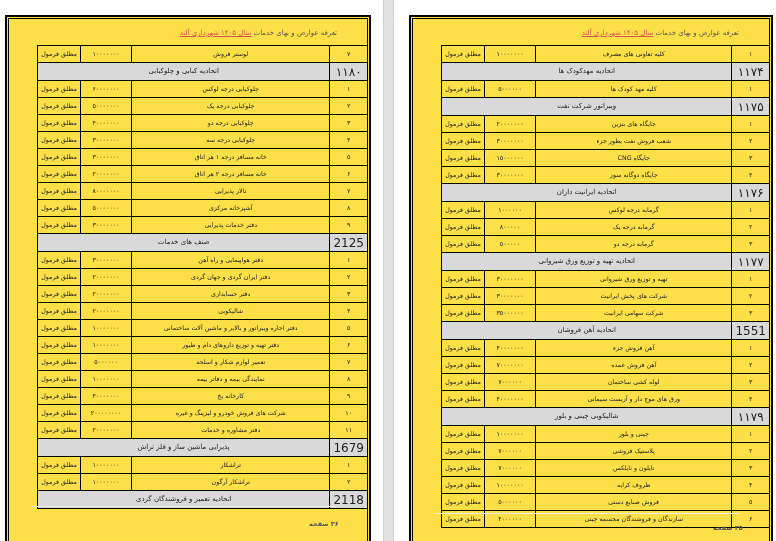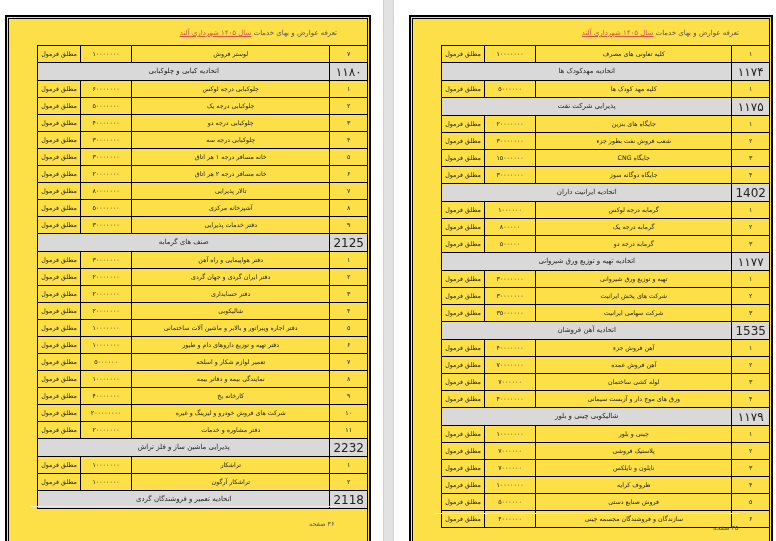--- a/index.html
+++ b/index.html
@@ -44,21 +44,21 @@
   table.fees td.formula { width:36px; }
   table.fees tr.row td { height:16px; }
   table.fees tr.section td {
     background:#d9d9d9; font-weight:normal; font-size:7px; height:17px;
   }
   table.fees tr.section td.code { font-size:12px; }
   .footer-line {
     position:absolute; left:22px; right:30px; height:1px; background:#ebebeb;
   }
   .page-num {
-    position:absolute; font-size:6.5px; color:#555; direction:rtl;
+    position:absolute; font-size:6.5px; color:#555; direction:rtl;font-weight:bold;
   }
   #page-left .footer-line { top:487px; }
   #page-left .page-num { top:501px; left:300px; }
   #page-right .footer-line { top:494px; }
   #page-right .page-num { top:505px; left:300px; }
 </style>
 </head>
 <body>
 
 <div class="gutter"></div>
@@ -128,21 +128,21 @@
           <td class="formula">مطلق فرمول</td>
         </tr>
         <tr class="row">
           <td class="num">۹</td>
           <td class="desc">دفتر خدمات پذیرایی</td>
           <td class="price">۳۰۰۰۰۰۰۰</td>
           <td class="formula">مطلق فرمول</td>
         </tr>
         <tr class="section">
           <td class="num code">2125</td>
-          <td colspan="3">صنف های گرمابه</td>
+          <td colspan="3">صنف های خدمات</td>
         </tr>
         <tr class="row">
           <td class="num">۱</td>
           <td class="desc">دفتر هواپیمایی و راه آهن</td>
           <td class="price">۳۰۰۰۰۰۰۰</td>
           <td class="formula">مطلق فرمول</td>
         </tr>
         <tr class="row">
           <td class="num">۲</td>
           <td class="desc">دفتر ایران گردی و جهان گردی</td>
@@ -197,21 +197,21 @@
           <td class="price">۲۰۰۰۰۰۰۰۰</td>
           <td class="formula">مطلق فرمول</td>
         </tr>
         <tr class="row">
           <td class="num">۱۱</td>
           <td class="desc">دفتر مشاوره و خدمات</td>
           <td class="price">۲۰۰۰۰۰۰۰</td>
           <td class="formula">مطلق فرمول</td>
         </tr>
         <tr class="section">
-          <td class="num code">2232</td>
+          <td class="num code">1679</td>
           <td colspan="3">پذیرایی ماشین ساز و فلز تراش</td>
         </tr>
         <tr class="row">
           <td class="num">۱</td>
           <td class="desc">تراشکار</td>
           <td class="price">۱۰۰۰۰۰۰۰</td>
           <td class="formula">مطلق فرمول</td>
         </tr>
         <tr class="row">
           <td class="num">۲</td>
@@ -246,21 +246,21 @@
           <td colspan="3">اتحادیه مهدکودک ها</td>
         </tr>
         <tr class="row">
           <td class="num">۱</td>
           <td class="desc">کلیه مهد کودک ها</td>
           <td class="price">۵۰۰۰۰۰۰</td>
           <td class="formula">مطلق فرمول</td>
         </tr>
         <tr class="section">
           <td class="num code">۱۱۷۵</td>
-          <td colspan="3">پذیرایی شرکت نفت</td>
+          <td colspan="3">ویبراتور شرکت نفت</td>
         </tr>
         <tr class="row">
           <td class="num">۱</td>
           <td class="desc">جایگاه های بنزین</td>
           <td class="price">۲۰۰۰۰۰۰۰</td>
           <td class="formula">مطلق فرمول</td>
         </tr>
         <tr class="row">
           <td class="num">۲</td>
           <td class="desc">شعب فروش نفت بطور جزء</td>
@@ -273,21 +273,21 @@
           <td class="price">۱۵۰۰۰۰۰۰</td>
           <td class="formula">مطلق فرمول</td>
         </tr>
         <tr class="row">
           <td class="num">۴</td>
           <td class="desc">جایگاه دوگانه سوز</td>
           <td class="price">۳۰۰۰۰۰۰۰</td>
           <td class="formula">مطلق فرمول</td>
         </tr>
         <tr class="section">
-          <td class="num code">1402</td>
+          <td class="num code">۱۱۷۶</td>
           <td colspan="3">اتحادیه ایرانیت داران</td>
         </tr>
         <tr class="row">
           <td class="num">۱</td>
           <td class="desc">گرمابه درجه لوکس</td>
           <td class="price">۱۰۰۰۰۰۰</td>
           <td class="formula">مطلق فرمول</td>
         </tr>
         <tr class="row">
           <td class="num">۲</td>
@@ -317,21 +317,21 @@
           <td class="price">۳۰۰۰۰۰۰۰</td>
           <td class="formula">مطلق فرمول</td>
         </tr>
         <tr class="row">
           <td class="num">۳</td>
           <td class="desc">شرکت سهامی ایرانیت</td>
           <td class="price">۳۵۰۰۰۰۰۰</td>
           <td class="formula">مطلق فرمول</td>
         </tr>
         <tr class="section">
-          <td class="num code">1535</td>
+          <td class="num code">1551</td>
           <td colspan="3">اتحادیه آهن فروشان</td>
         </tr>
         <tr class="row">
           <td class="num">۱</td>
           <td class="desc">آهن فروش جزء</td>
           <td class="price">۴۰۰۰۰۰۰۰</td>
           <td class="formula">مطلق فرمول</td>
         </tr>
         <tr class="row">
           <td class="num">۲</td>

